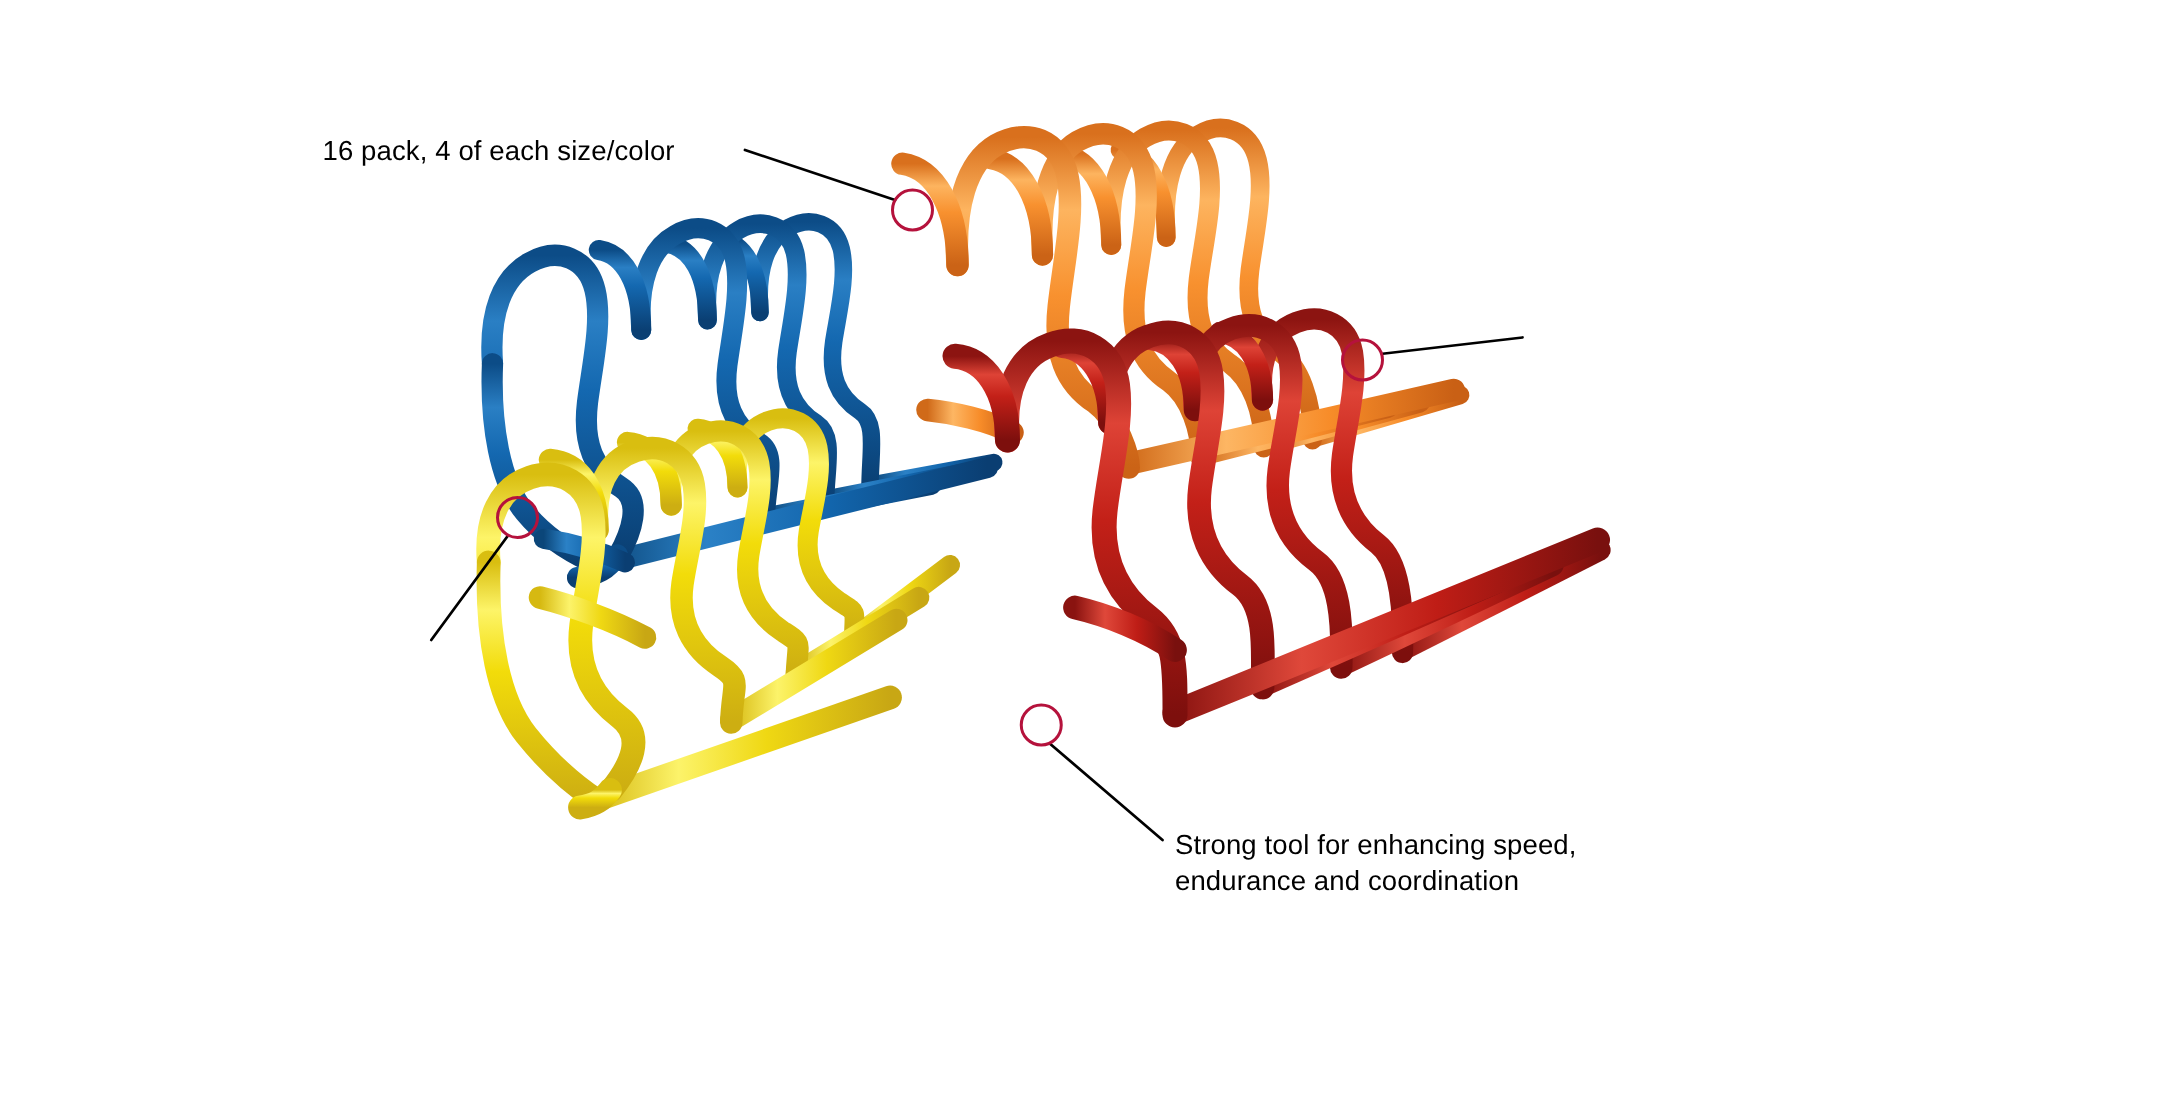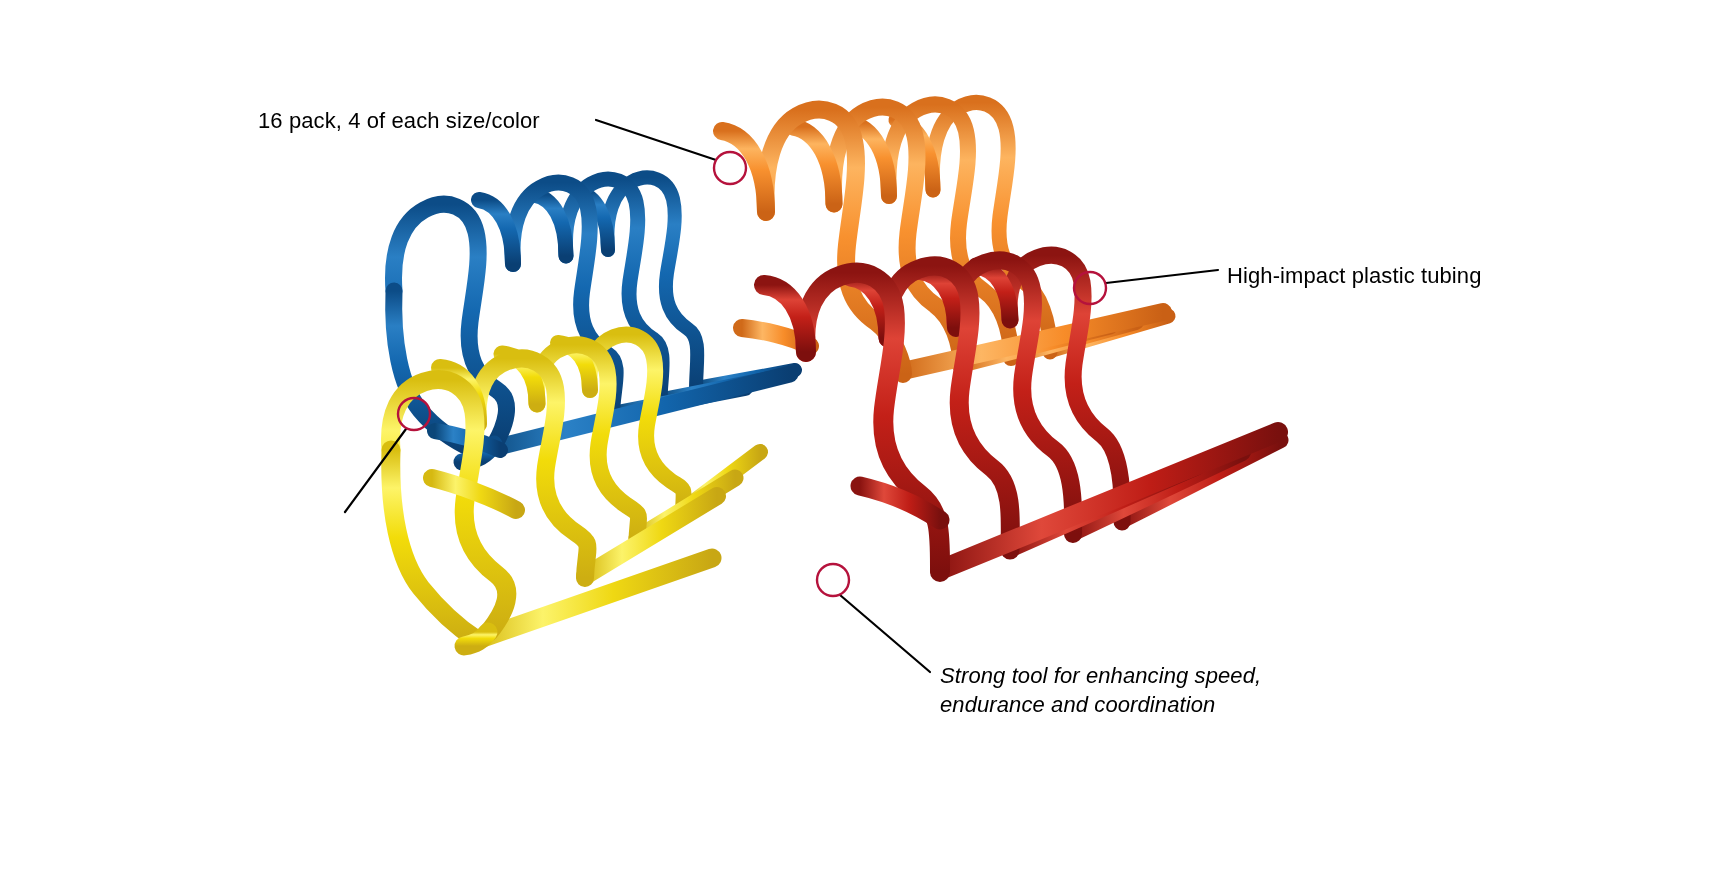--- a/index.html
+++ b/index.html
@@ -47,21 +47,20 @@
   }
   #callout-versatile-label {
     left: 46px;
     top: 519px;
     font-size: 22px;
   }
   #callout-speed-label {
     left: 940px;
     top: 661px;
     font-size: 22px;
-    font-style: italic;
   }
 </style>
 </head>
 <body>
 
 <div id="stage">
 
   <svg id="art" viewBox="0 0 1728 882" aria-hidden="true">
     <defs>
 
@@ -245,19 +244,18 @@
       <circle cx="414" cy="414" r="16" fill="none" stroke="#B5123C" stroke-width="2.4"></circle>
     </g>
     <g>
       <line x1="840" y1="595" x2="930" y2="672" stroke="#000000" stroke-width="2.2" stroke-linecap="round"></line>
       <circle cx="833" cy="580" r="16" fill="none" stroke="#B5123C" stroke-width="2.4"></circle>
     </g>
   </svg>
 
   <div class="callout-text" id="callout-pack-label">16 pack, 4 of each size/color</div>
 
-  <div class="callout-text" id="callout-tubing-label">High-impact plastic tubing</div>
 
 
   <div class="callout-text" id="callout-speed-label">Strong tool for enhancing speed,
 endurance and coordination</div>
 
 </div>
 
 </body></html>

